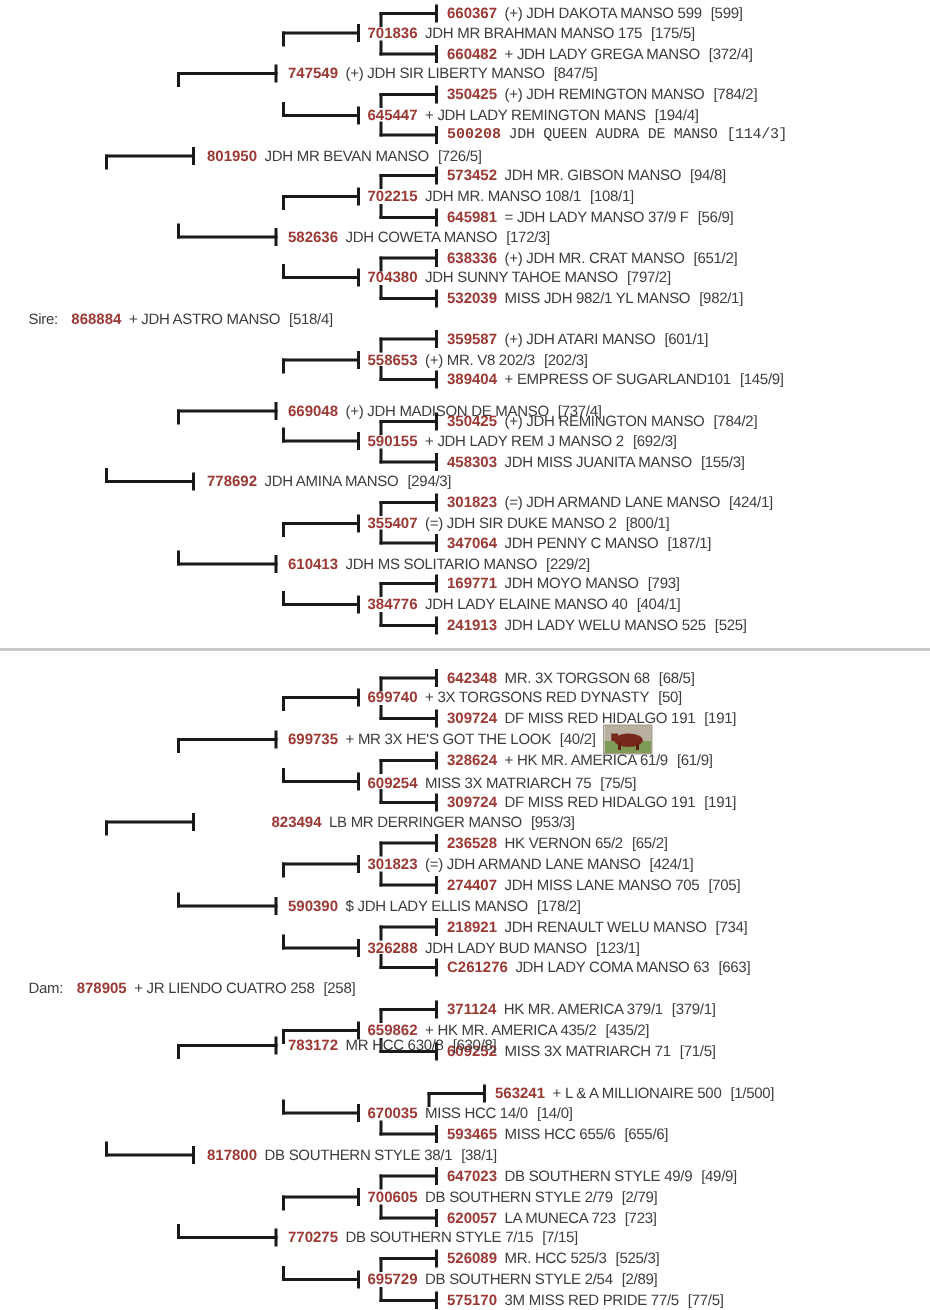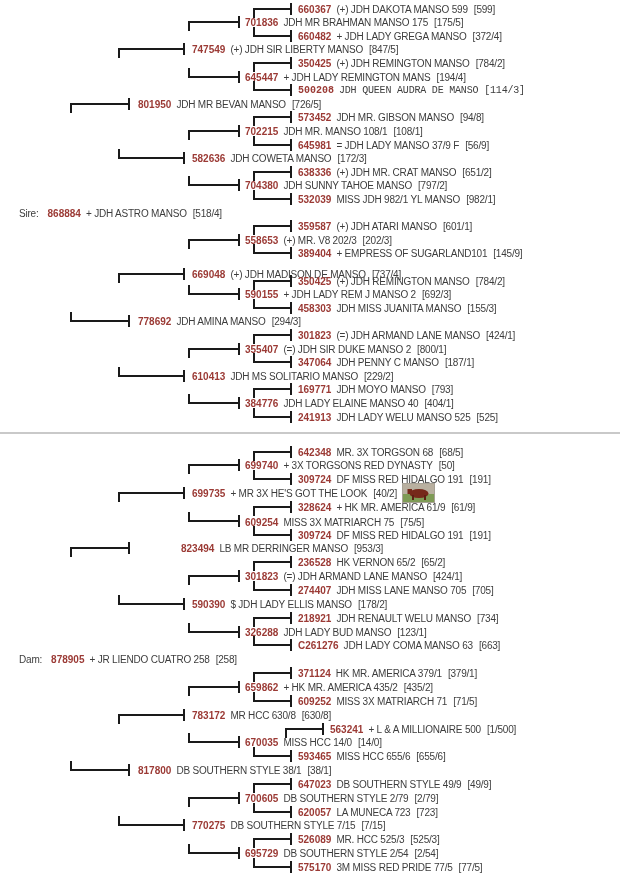--- a/index.html
+++ b/index.html
@@ -528,21 +528,21 @@
       <div class="row" style="top: 691px;">
         <div class="bl" style="left: 253px; top: 9px; width: 39px; height: 2px;"></div>
         <div class="bl" style="left: 253px; top: 1px; width: 2px; height: 10px;"></div>
         <div class="bl" style="left: 290px; top: 4px; width: 2px; height: 12px;"></div>
         <div class="row-text" style="left: 298px;">
           <span class="num">609252</span>
           <span class="name">MISS 3X MATRIARCH 71</span>
           <span class="tag">[71/5]</span>
         </div>
       </div>
-      <div class="row" style="top: 705px; text-align: center;">
+      <div class="row" style="top: 687px; text-align: center;">
         <div class="bl" style="left: 118px; top: 9px; width: 67px; height: 2px;"></div>
         <div class="bl" style="left: 118px; top: 9px; width: 2px; height: 10px;"></div>
         <div class="bl" style="left: 183px; top: 4px; width: 2px; height: 12px;"></div>
         <div class="row-text" style="left: 192px;">
           <span class="num">783172</span>
           <span class="name">MR HCC 630/8</span>
           <span class="tag">[630/8]</span>
         </div>
       </div>
       <div class="row" style="top: 719px; margin-left: 32px;">
@@ -635,21 +635,21 @@
           <span class="tag">[525/3]</span>
         </div>
       </div>
       <div class="row" style="top: 843px;">
         <div class="bl" style="left: 188px; top: 9px; width: 52px; height: 2px;"></div>
         <div class="bl" style="left: 188px; top: 1px; width: 2px; height: 10px;"></div>
         <div class="bl" style="left: 238px; top: 4px; width: 2px; height: 12px;"></div>
         <div class="row-text" style="left: 245px;">
           <span class="num">695729</span>
           <span class="name">DB SOUTHERN STYLE 2/54</span>
-          <span class="tag">[2/54]</span>
+          <span class="tag">[2/89]</span>
         </div>
       </div>
       <div class="row" style="top: 857px;">
         <div class="bl" style="left: 253px; top: 9px; width: 39px; height: 2px;"></div>
         <div class="bl" style="left: 253px; top: 1px; width: 2px; height: 10px;"></div>
         <div class="bl" style="left: 290px; top: 4px; width: 2px; height: 12px;"></div>
         <div class="row-text" style="left: 298px;">
           <span class="num">575170</span>
           <span class="name">3M MISS RED PRIDE 77/5</span>
           <span class="tag">[77/5]</span>

